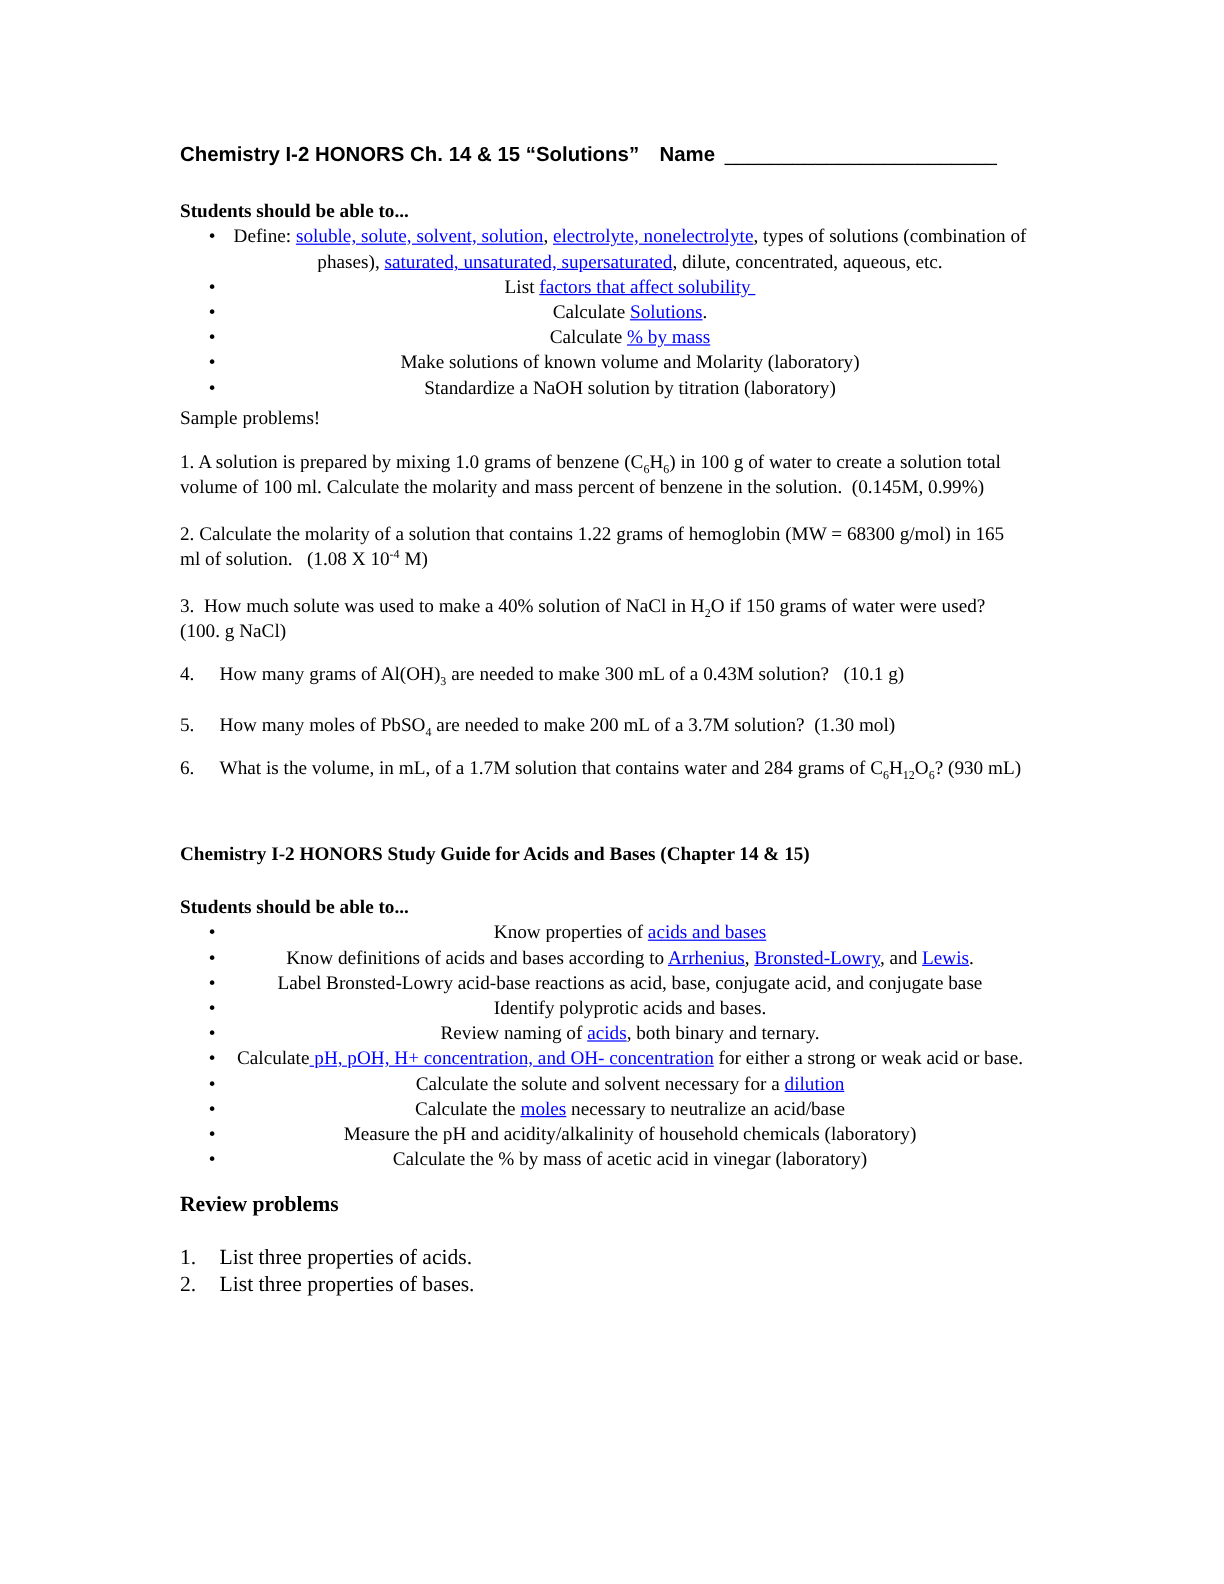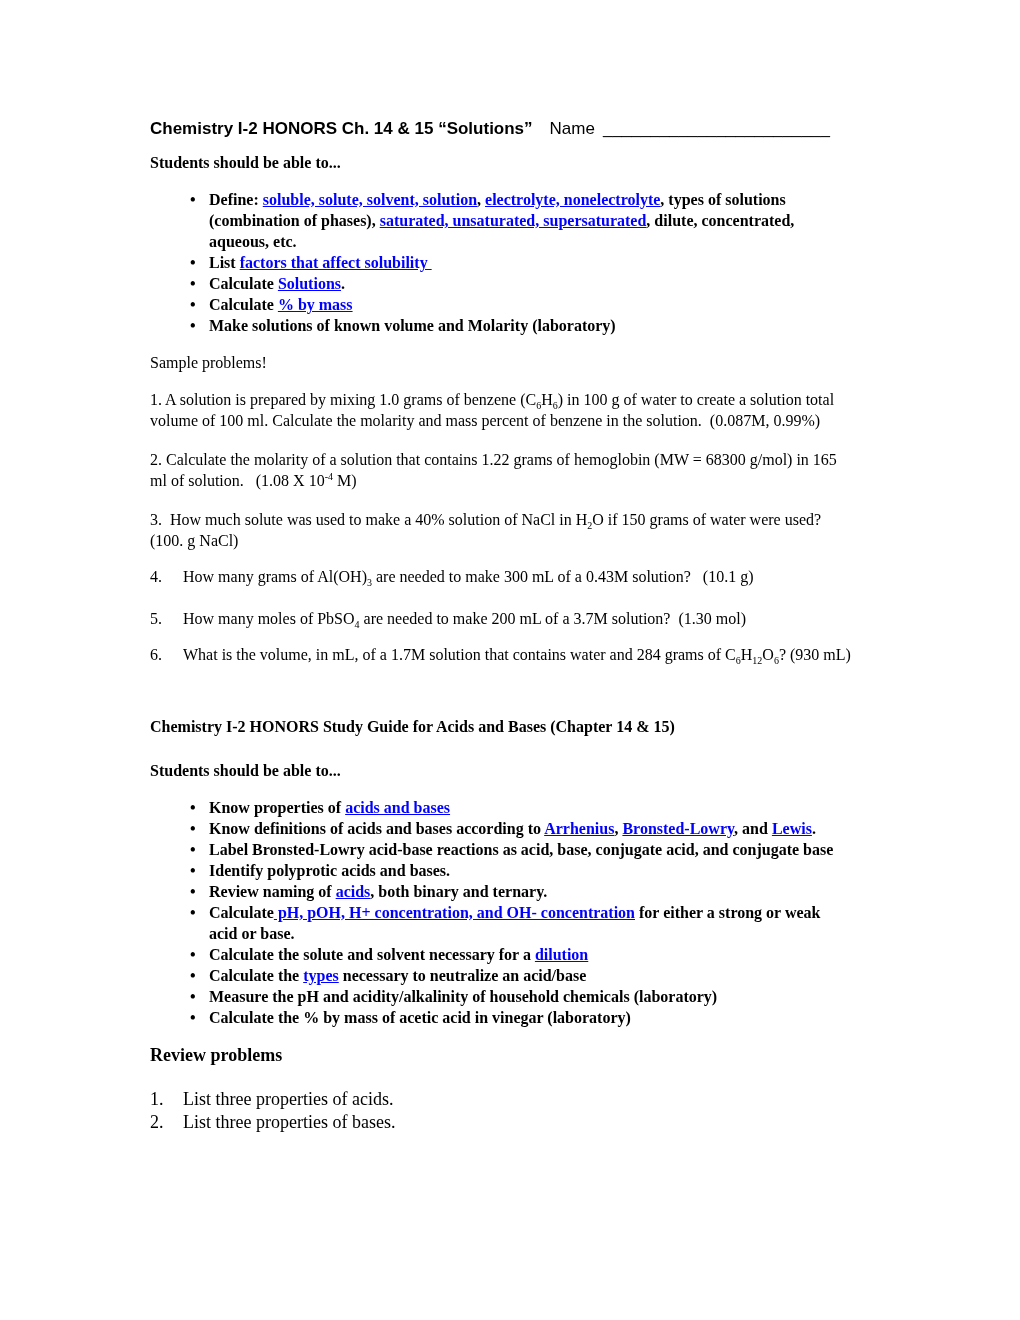--- a/index.html
+++ b/index.html
@@ -11,25 +11,25 @@
   .content {
     position:absolute; left:150px; top:0; width:707px;
     font-family:"Liberation Serif", serif; font-size:16px; line-height:21px;
   }
   .title {
     margin-top:118px;
     font-family:"Liberation Sans", sans-serif;
     font-size:17px; line-height:22px; font-weight:bold;
     white-space:nowrap;
   }
-  .title .name-label { font-weight:normal; margin-left:17px; }
+  .title .name-label { font-weight:bold; margin-left:17px; }
   .title .name-blank { font-weight:normal; margin-left:8px; letter-spacing:0; }
-  .lead { font-weight:bold; margin:12px 0 0 0; }
+  .lead { font-weight:bold; margin:26px 0 0 0; }
   .lead2 { margin-top:21px; }
-  ul.bullets { list-style:none; margin:16px; padding:0; font-weight:bold; }
+  ul.bullets { list-style:none; margin:0; padding:0; font-weight:normal;text-align:center; }
   ul.bullets li { position:relative; padding-left:43px; }
   ul.bullets li::before { content:"\2022"; position:absolute; left:24px; }
   .bullets2 { margin-top:1px; }
   .rich { white-space:pre-wrap; }
   .sample { margin:4px 0 0 0; }
   .para { margin:16px 0 0 0; }
   .para2 { margin-top:18px; }
   .numrow { display:flex; margin-top:15px; }
   .numrow.gap21 { margin-top:21px; }
   .numrow .num { flex:0 0 33px; }
@@ -55,25 +55,26 @@
     </div>
 
     <p class="lead">Students should be able to...</p>
 
     <ul class="bullets">
       <li><span class="rich"><span>Define: </span><span class="lnk">soluble, solute, solvent, solution</span><span>, </span><span class="lnk">electrolyte, nonelectrolyte</span><span>, types of solutions (combination of phases), </span><span class="lnk">saturated, unsaturated, supersaturated</span><span>, dilute, concentrated, aqueous, etc.</span></span></li>
       <li><span class="rich"><span>List </span><span class="lnk">factors that affect solubility </span></span></li>
       <li><span class="rich"><span>Calculate </span><span class="lnk">Solutions</span><span>.</span></span></li>
       <li><span class="rich"><span>Calculate </span><span class="lnk">% by mass</span></span></li>
       <li><span class="rich"><span>Make solutions of known volume and Molarity (laboratory)</span></span></li>
+      <li><span class="rich"><span>Standardize a NaOH solution by titration (laboratory)</span></span></li>
     </ul>
 
     <p class="sample">Sample problems!</p>
 
-    <p class="para rich"><span>1. A solution is prepared by mixing 1.0 grams of benzene (C</span><sub>6</sub><span>H</span><sub>6</sub><span>) in 100 g of water to create a solution total volume of 100 ml. Calculate the molarity and mass percent of benzene in the solution.  (0.087M, 0.99%)</span></p>
+    <p class="para rich"><span>1. A solution is prepared by mixing 1.0 grams of benzene (C</span><sub>6</sub><span>H</span><sub>6</sub><span>) in 100 g of water to create a solution total volume of 100 ml. Calculate the molarity and mass percent of benzene in the solution.  (0.145M, 0.99%)</span></p>
     <p class="para para2 rich"><span>2. Calculate the molarity of a solution that contains 1.22 grams of hemoglobin (MW = 68300 g/mol) in 165 ml of solution.   (1.08 X 10</span><sup>-4</sup><span> M)</span></p>
     <p class="para para2 rich"><span>3.  How much solute was used to make a 40% solution of NaCl in H</span><sub>2</sub><span>O if 150 grams of water were used? (100. g NaCl)</span></p>
 
     <div class="numrow">
       <span class="num">4.</span>
       <span class="ntext rich"><span>How many grams of Al(OH)</span><sub>3</sub><span> are needed to make 300 mL of a 0.43M solution?   (10.1 g)</span></span>
     </div>
     <div class="numrow gap21">
       <span class="num">5.</span>
       <span class="ntext rich"><span>How many moles of PbSO</span><sub>4</sub><span> are needed to make 200 mL of a 3.7M solution?  (1.30 mol)</span></span>
@@ -88,21 +89,21 @@
     <p class="lead lead2">Students should be able to...</p>
 
     <ul class="bullets bullets2">
       <li><span class="rich"><span>Know properties of </span><span class="lnk">acids and bases</span></span></li>
       <li><span class="rich"><span>Know definitions of acids and bases according to </span><span class="lnk">Arrhenius</span><span>, </span><span class="lnk">Bronsted-Lowry</span><span>, and </span><span class="lnk">Lewis</span><span>.</span></span></li>
       <li><span class="rich"><span>Label Bronsted-Lowry acid-base reactions as acid, base, conjugate acid, and conjugate base</span></span></li>
       <li><span class="rich"><span>Identify polyprotic acids and bases.</span></span></li>
       <li><span class="rich"><span>Review naming of </span><span class="lnk">acids</span><span>, both binary and ternary.</span></span></li>
       <li><span class="rich"><span>Calculate</span><span class="lnk"> pH, pOH, H+ concentration, and OH- concentration</span><span> for either a strong or weak acid or base.</span></span></li>
       <li><span class="rich"><span>Calculate the solute and solvent necessary for a </span><span class="lnk">dilution</span></span></li>
-      <li><span class="rich"><span>Calculate the </span><span class="lnk">types</span><span> necessary to neutralize an acid/base</span></span></li>
+      <li><span class="rich"><span>Calculate the </span><span class="lnk">moles</span><span> necessary to neutralize an acid/base</span></span></li>
       <li><span class="rich"><span>Measure the pH and acidity/alkalinity of household chemicals (laboratory)</span></span></li>
       <li><span class="rich"><span>Calculate the % by mass of acetic acid in vinegar (laboratory)</span></span></li>
     </ul>
 
     <p class="review-h">Review problems</p>
 
     <div class="review-list">
       <div class="review-row">
         <span class="num">1.</span>
         <span class="rich"><span>List three properties of acids.</span></span>

